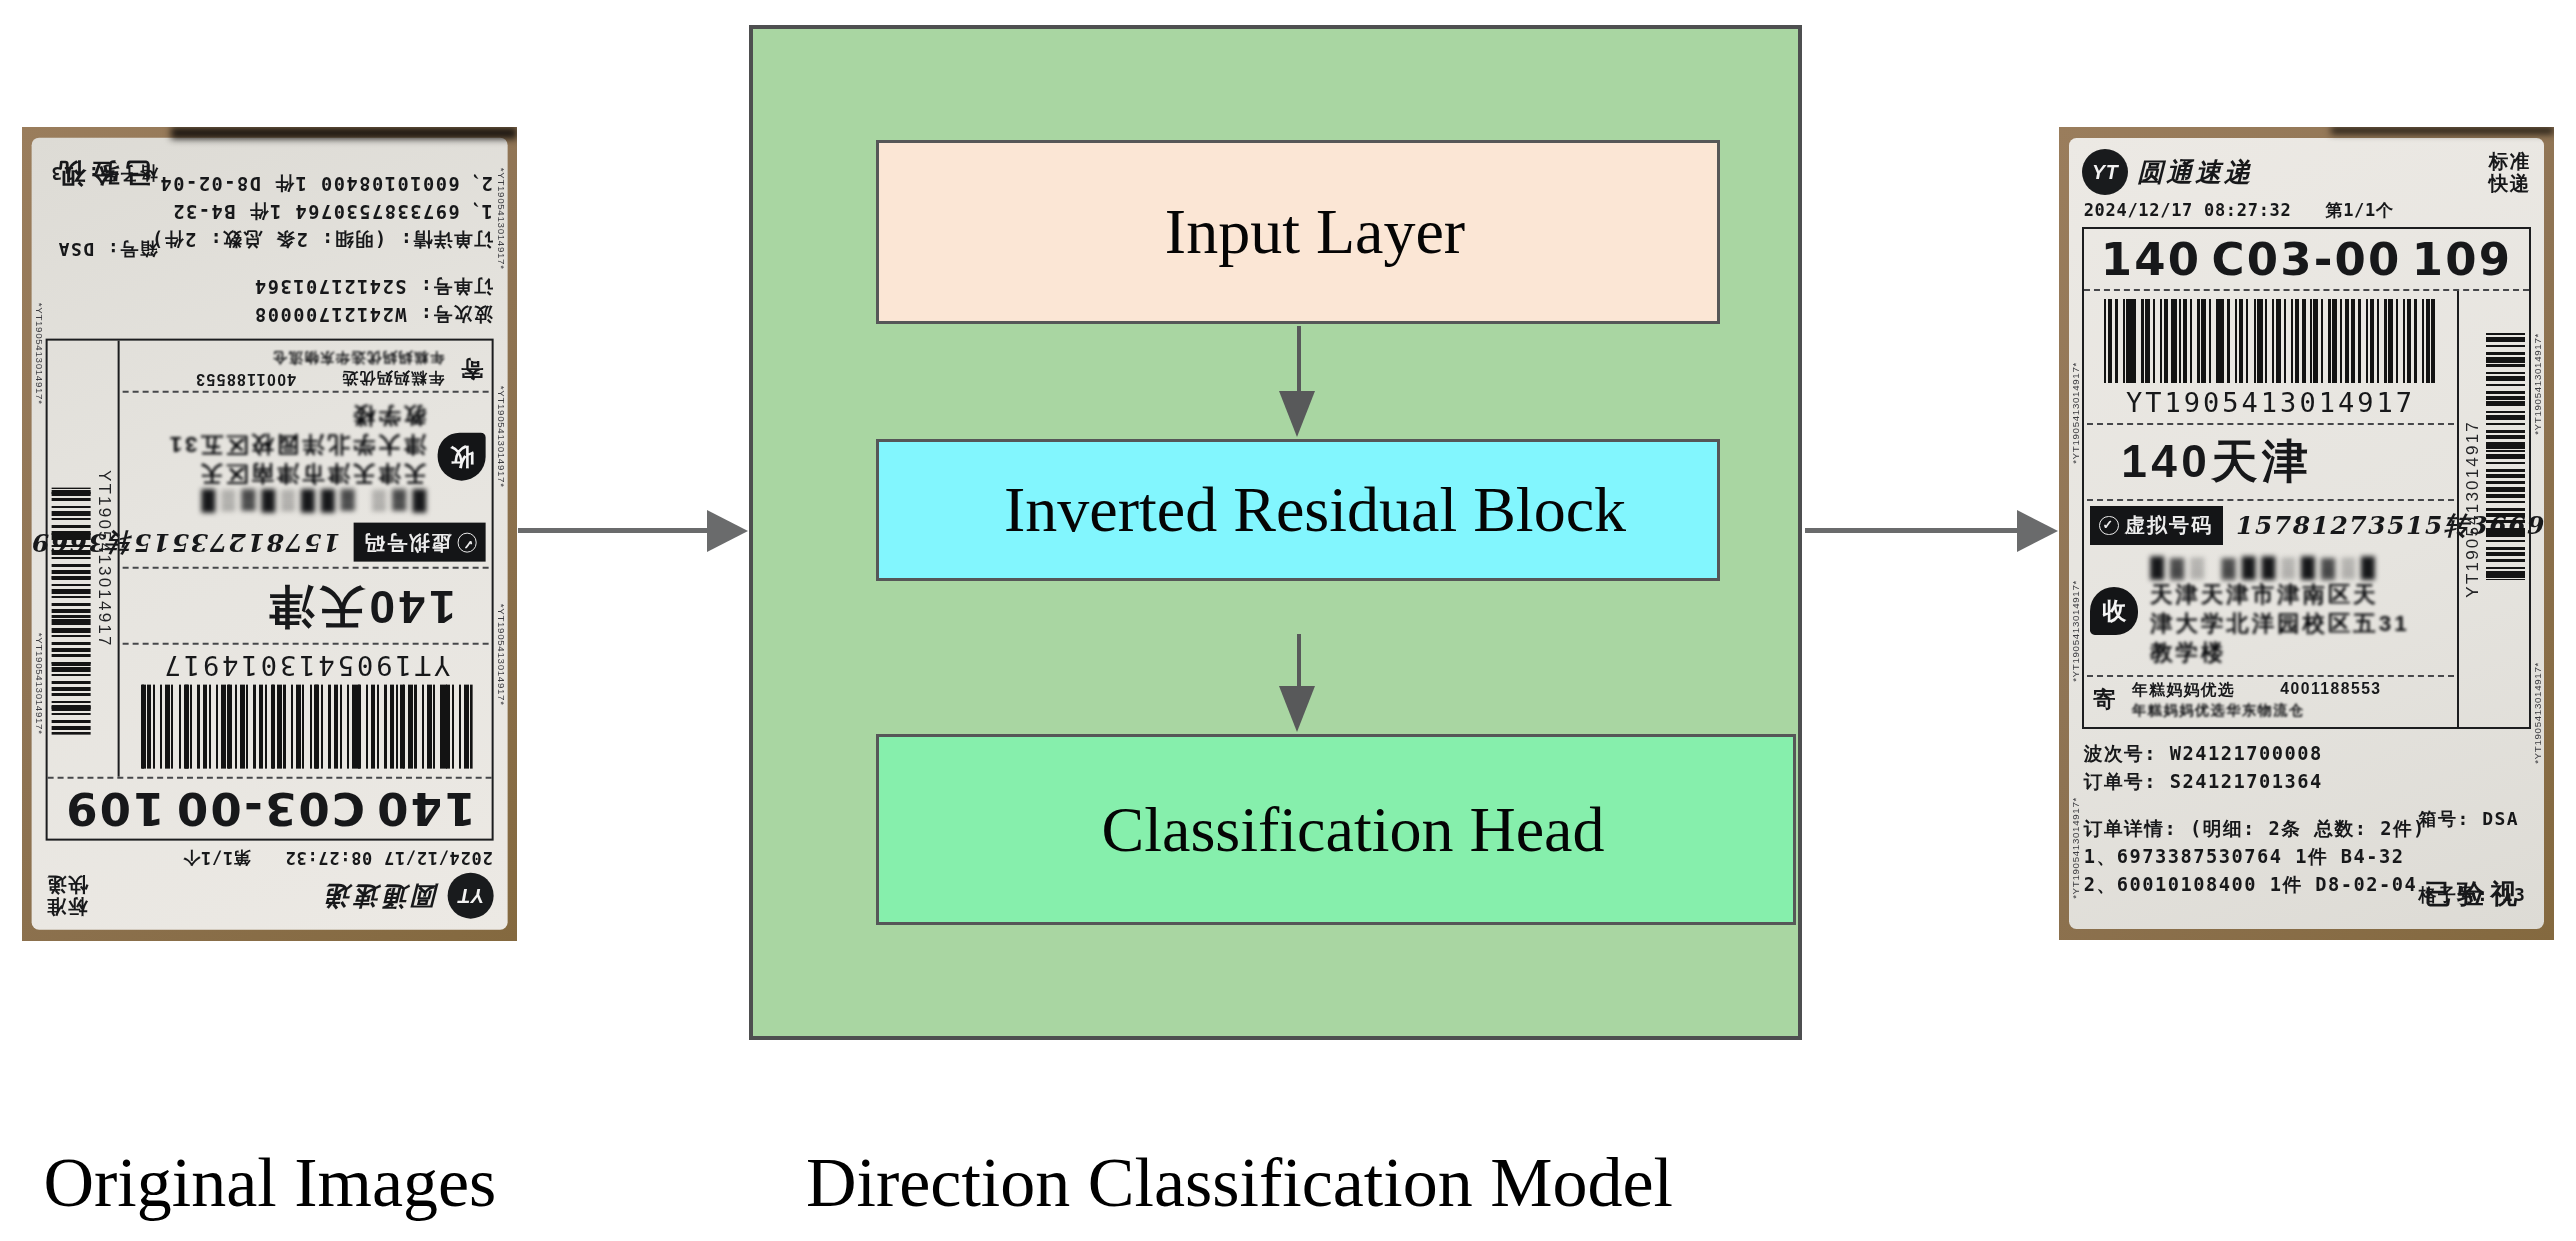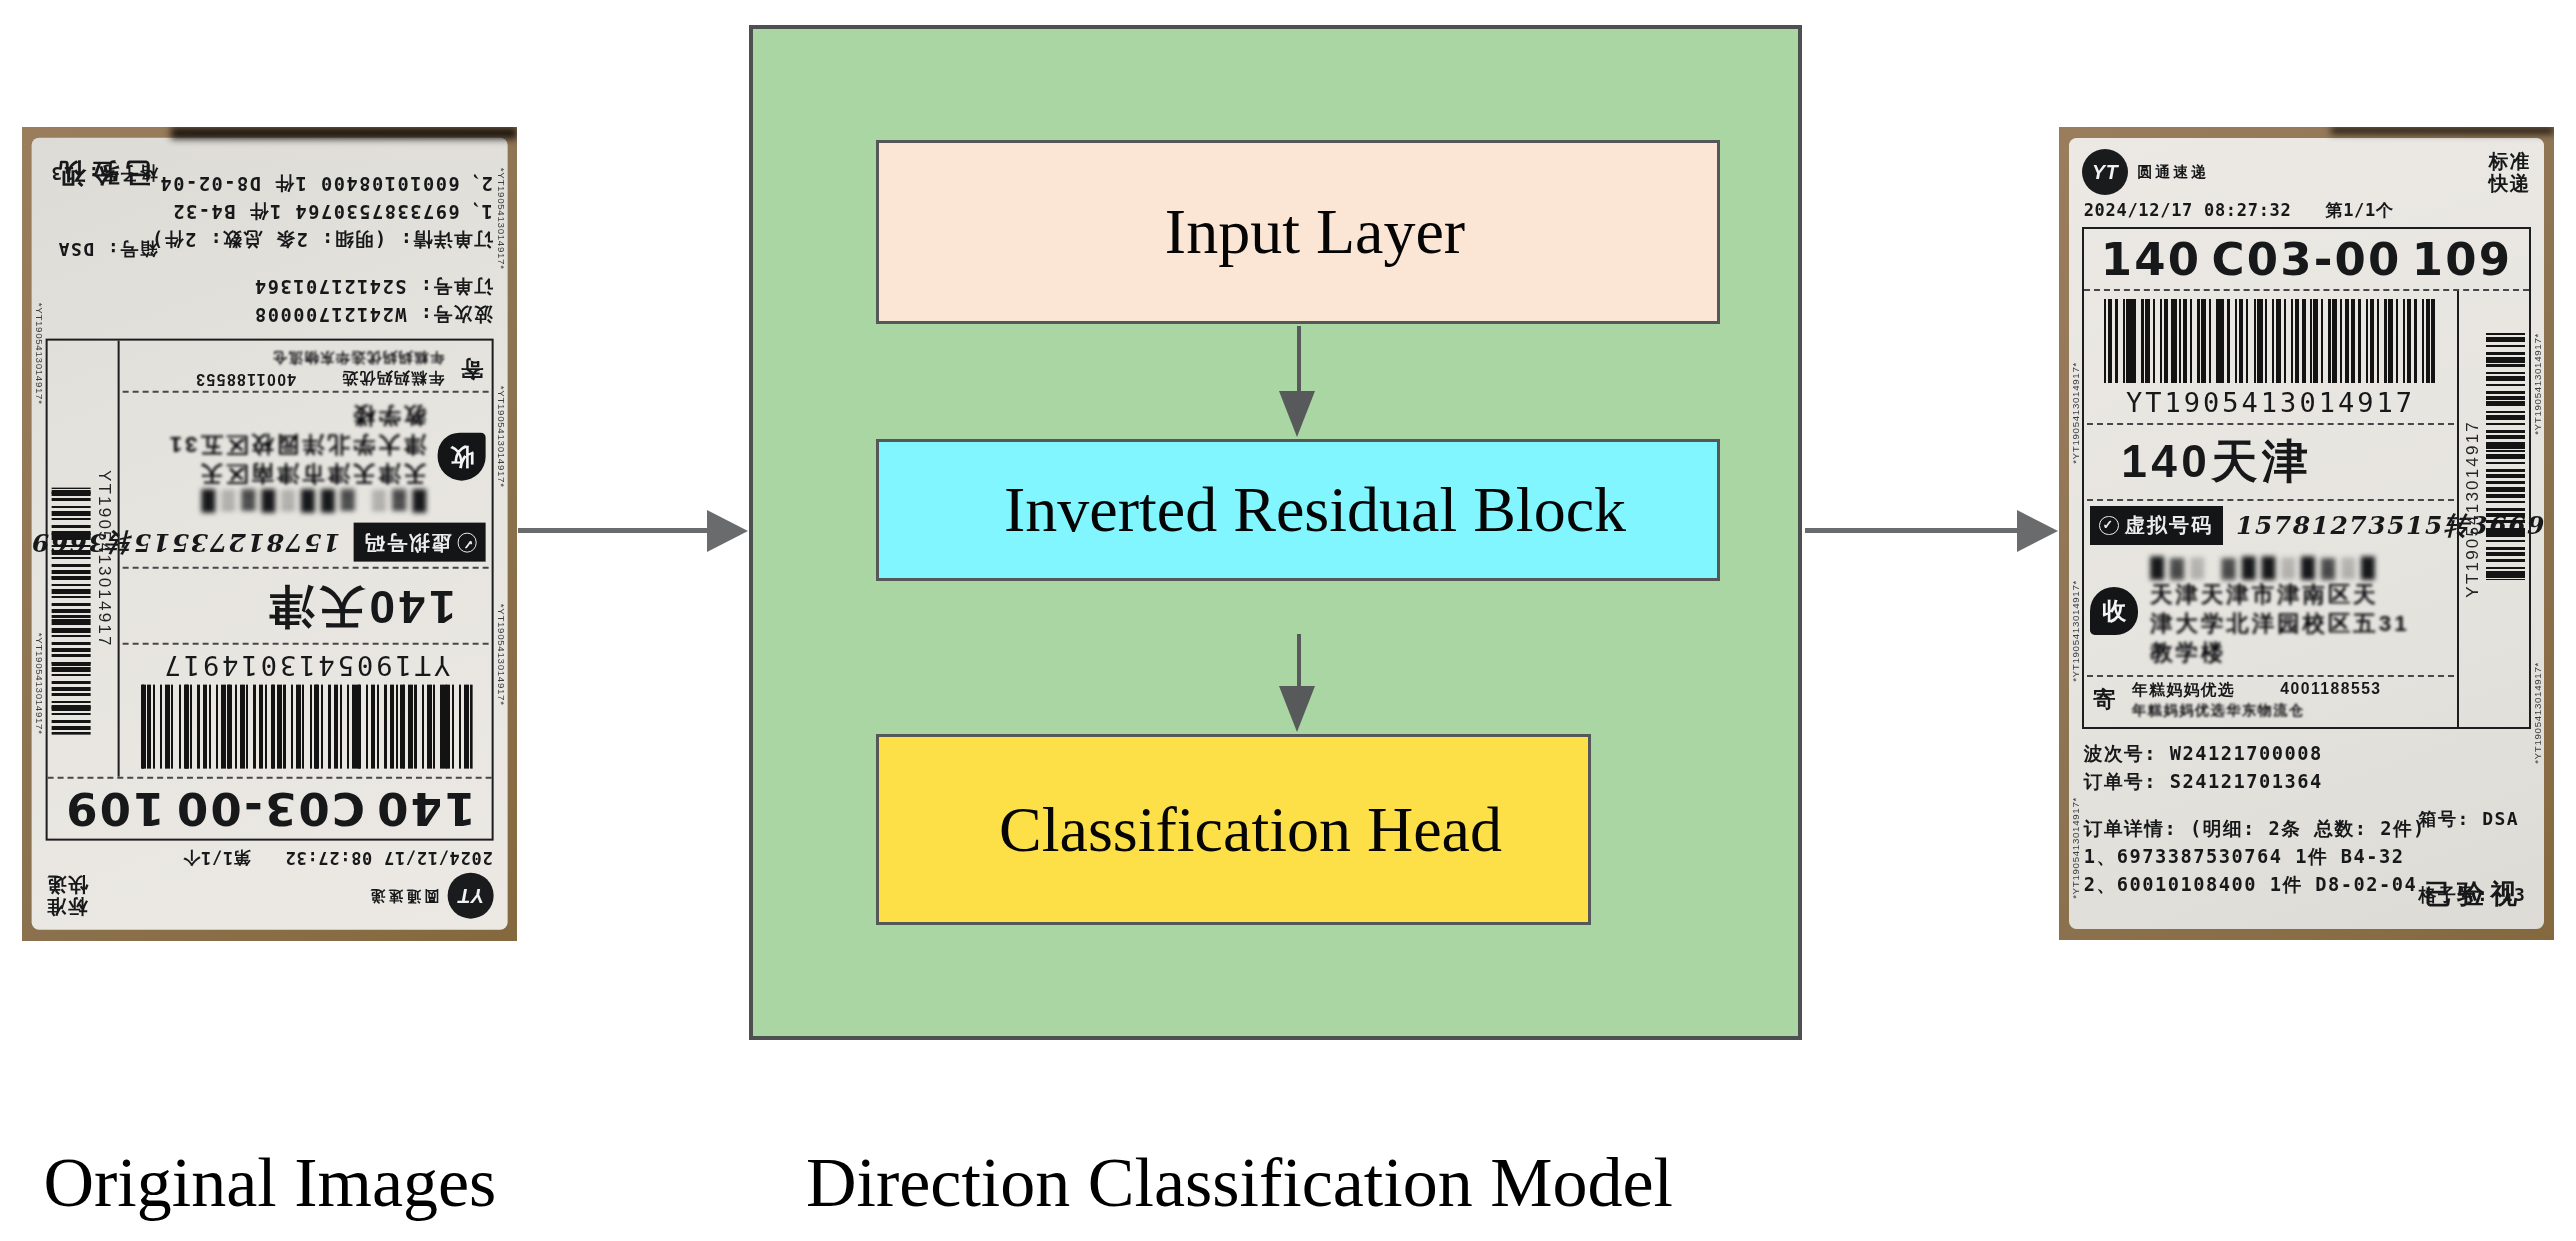--- a/index.html
+++ b/index.html
@@ -48,21 +48,21 @@
     font-size:9.7px; letter-spacing:0.7px; color:#3c3c40; white-space:nowrap;
   }
 
   
   .sl-header { display:flex; align-items:center; gap:9px; padding-top:4.5px; height:55px; flex:none; }
   .sl-logo {
     width:46px; height:46px; border-radius:50%; background:#191b1d; color:#f2f2f2;
     display:flex; align-items:center; justify-content:center;
     font-style:italic; font-weight:bold; font-size:19.5px; letter-spacing:0.7px; flex:none;
   }
-  .sl-brand { font-size:15px; font-weight:bold; letter-spacing:3px; }
+  .sl-brand { font-size:26px; font-weight:bold; letter-spacing:3px;font-style:italic; }
   .sl-service { margin-left:auto; text-align:left; font-size:19.5px; font-weight:bold; line-height:1.15; letter-spacing:1.5px; }
   .sl-dateline {
     display:flex; gap:34px; align-items:baseline;
     font-family:"DejaVu Sans Mono", monospace;
     font-size:17px; font-weight:bold; letter-spacing:0.7px;
     padding:1.5px 1.5px 3px; flex:none;
   }
 
   
   .sl-table { border:2.2px solid #1c1d1f; margin:1.5px 0 0; flex:none; }
@@ -158,21 +158,21 @@
     position:absolute; left:749px; top:25px; width:1053px; height:1015px;
     background:#a9d6a2; border:4.5px solid #4e4f50;
   }
   .layer-box {
     position:absolute; border:3px solid #565758;
     display:flex; align-items:center; justify-content:center;
     font-family:"Liberation Serif", serif; font-size:64px; color:#050505;padding-left:34px;
   }
   .layer-input { left:876px; top:140px;  width:844px; height:184px; background:#fbe6d5; }
   .layer-irb   { left:876px; top:439px;  width:844px; height:142px; background:#82f6fe; }
-  .layer-head  { left:876px; top:734px;  width:715px; height:191px; background:#fde047; }
+  .layer-head  { left:876px; top:734px;  width:920px; height:191px; background:#86efac; }
 
   
   .arrow-line-h { position:absolute; height:5.2px; background:#6a6b6c; }
   .arrow-head-right {
     position:absolute; width:0; height:0;
     border-top:21px solid transparent; border-bottom:21px solid transparent;
     border-left:41px solid #6a6b6c;
   }
   .arrow-line-v { position:absolute; width:3.7px; background:#58595a; }
   .arrow-head-down {

